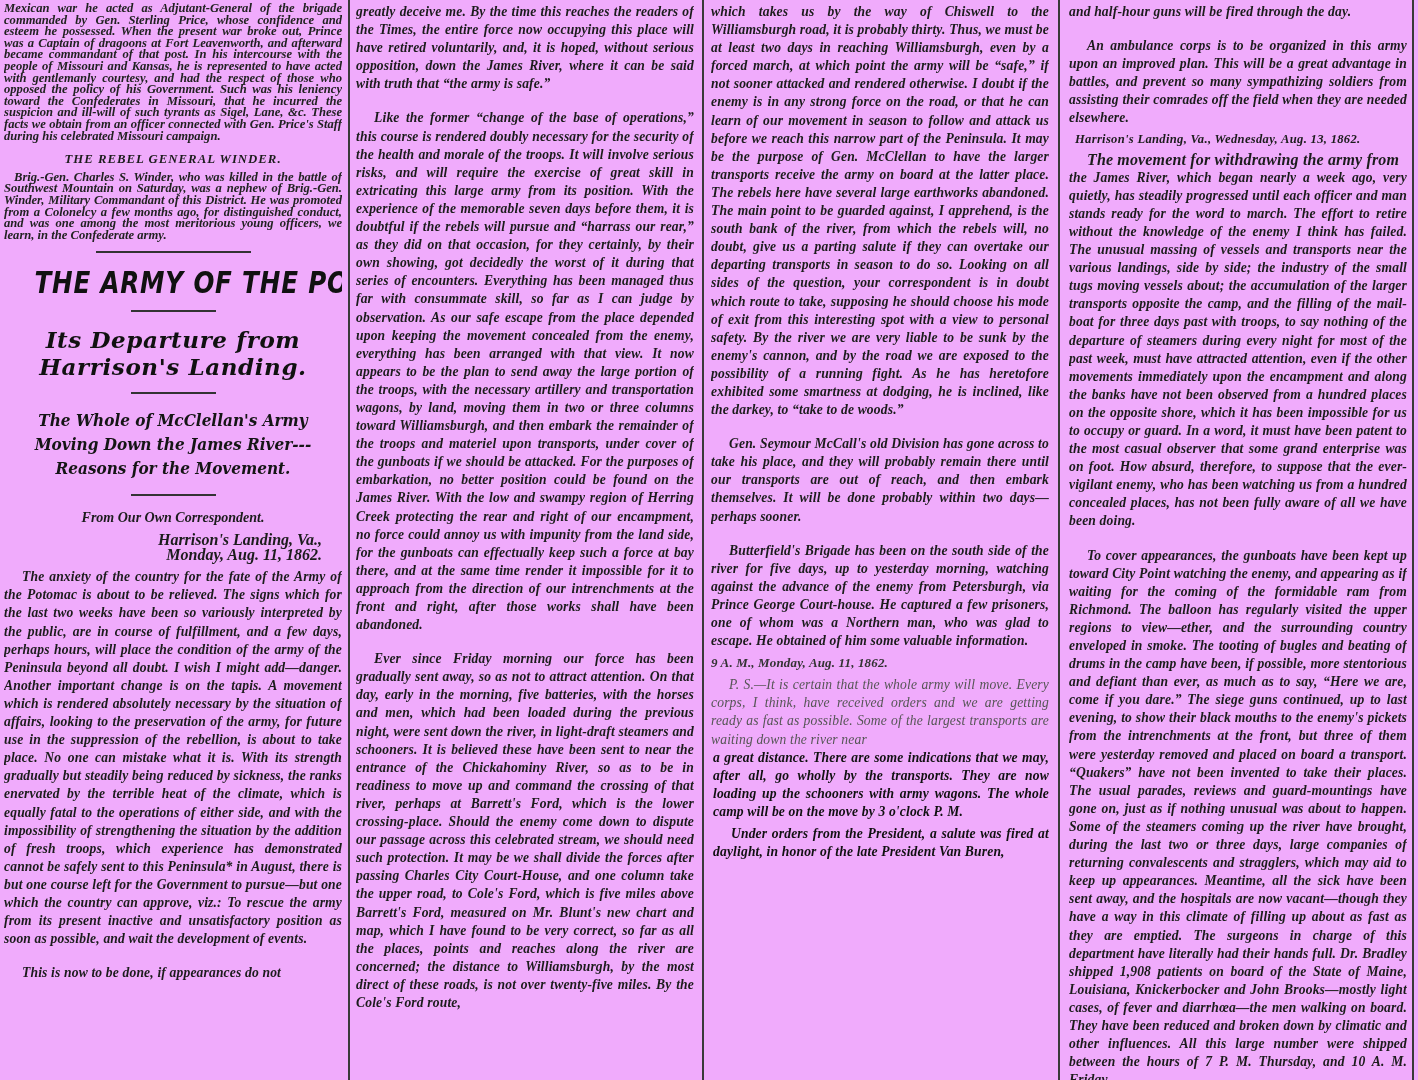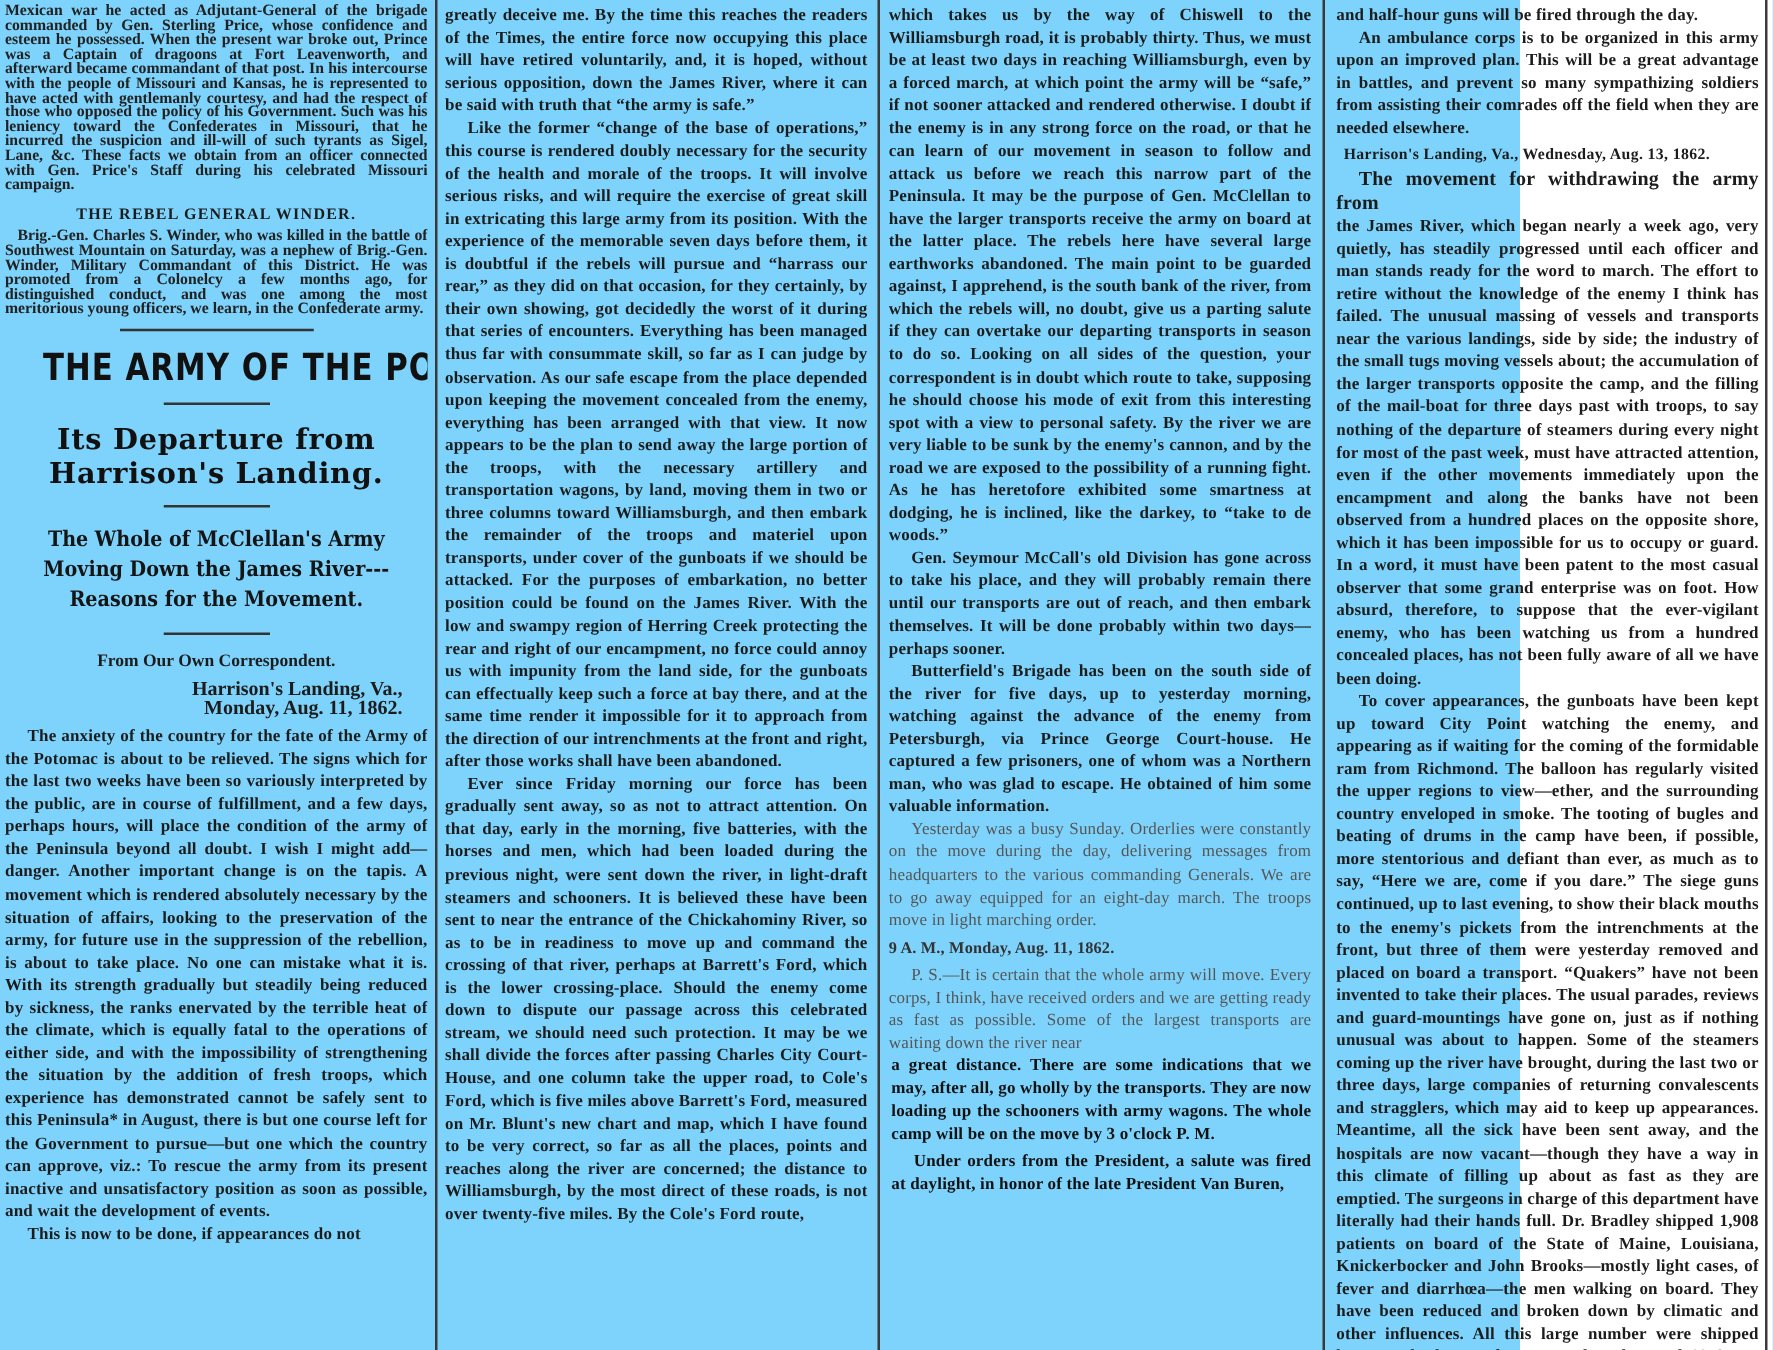--- a/index.html
+++ b/index.html
@@ -11,23 +11,24 @@
       width: 1418px;
       height: 1080px;
       overflow: hidden;
       position: relative;
       font-family: "DejaVu Serif", serif;
       color: #1c1c1c;
     }
     .page {
       position: absolute;
       left: 0; top: 0;
-      width: 1216px;
+      width: 1418px;
       height: 1080px;
-      background: #7dd3fc;
+      background: #f0abfc;
+      font-style: italic;
     }
     .col {
       position: absolute;
       top: 0;
       height: 1080px;
       overflow: hidden;
       box-sizing: border-box;
     }
     .col1 { left: 4px;   width: 338px; }
     .col2 { left: 356px; width: 338px; }
@@ -49,21 +50,21 @@
       font-family: "Liberation Serif", serif;
       font-size: 13.6px;
       line-height: 18.1px;
       text-align: justify;
       letter-spacing: 0.15px;
       margin: 0;
       font-weight: bold;
     }
     .para { margin: 0; text-indent: 0; }
     .para.indent { text-indent: 18px; }
-    .para + .para { margin-top: 0; }
+    .para + .para { margin-top: 16px; }
 
     .small-text {
       font-family: "Liberation Serif", serif;
       font-size: 12.6px;
       line-height: 11.6px;
       text-align: justify;
       margin: 0;
       font-weight: bold;
       color: #222;
     }
@@ -207,21 +208,20 @@
       <p class="para indent">Like the former “change of the base of operations,” this course is rendered doubly necessary for the security of the health and morale of the troops. It will involve serious risks, and will require the exercise of great skill in extricating this large army from its position. With the experience of the memorable seven days before them, it is doubtful if the rebels will pursue and “harrass our rear,” as they did on that occasion, for they certainly, by their own showing, got decidedly the worst of it during that series of encounters. Everything has been managed thus far with consummate skill, so far as I can judge by observation. As our safe escape from the place depended upon keeping the movement concealed from the enemy, everything has been arranged with that view. It now appears to be the plan to send away the large portion of the troops, with the necessary artillery and transportation wagons, by land, moving them in two or three columns toward Williamsburgh, and then embark the remainder of the troops and materiel upon transports, under cover of the gunboats if we should be attacked. For the purposes of embarkation, no better position could be found on the James River. With the low and swampy region of Herring Creek protecting the rear and right of our encampment, no force could annoy us with impunity from the land side, for the gunboats can effectually keep such a force at bay there, and at the same time render it impossible for it to approach from the direction of our intrenchments at the front and right, after those works shall have been abandoned.</p>
       <p class="para indent">Ever since Friday morning our force has been gradually sent away, so as not to attract attention. On that day, early in the morning, five batteries, with the horses and men, which had been loaded during the previous night, were sent down the river, in light-draft steamers and schooners. It is believed these have been sent to near the entrance of the Chickahominy River, so as to be in readiness to move up and command the crossing of that river, perhaps at Barrett's Ford, which is the lower crossing-place. Should the enemy come down to dispute our passage across this celebrated stream, we should need such protection. It may be we shall divide the forces after passing Charles City Court-House, and one column take the upper road, to Cole's Ford, which is five miles above Barrett's Ford, measured on Mr. Blunt's new chart and map, which I have found to be very correct, so far as all the places, points and reaches along the river are concerned; the distance to Williamsburgh, by the most direct of these roads, is not over twenty-five miles. By the Cole's Ford route,</p>
     </div>
   </div>
 
   <div class="col col3">
     <div class="body-text" style="margin-top:3px;">
       <p class="para">which takes us by the way of Chiswell to the Williamsburgh road, it is probably thirty. Thus, we must be at least two days in reaching Williamsburgh, even by a forced march, at which point the army will be “safe,” if not sooner attacked and rendered otherwise. I doubt if the enemy is in any strong force on the road, or that he can learn of our movement in season to follow and attack us before we reach this narrow part of the Peninsula. It may be the purpose of Gen. McClellan to have the larger transports receive the army on board at the latter place. The rebels here have several large earthworks abandoned. The main point to be guarded against, I apprehend, is the south bank of the river, from which the rebels will, no doubt, give us a parting salute if they can overtake our departing transports in season to do so. Looking on all sides of the question, your correspondent is in doubt which route to take, supposing he should choose his mode of exit from this interesting spot with a view to personal safety. By the river we are very liable to be sunk by the enemy's cannon, and by the road we are exposed to the possibility of a running fight. As he has heretofore exhibited some smartness at dodging, he is inclined, like the darkey, to “take to de woods.”</p>
       <p class="para indent">Gen. Seymour McCall's old Division has gone across to take his place, and they will probably remain there until our transports are out of reach, and then embark themselves. It will be done probably within two days—perhaps sooner.</p>
       <p class="para indent">Butterfield's Brigade has been on the south side of the river for five days, up to yesterday morning, watching against the advance of the enemy from Petersburgh, via Prince George Court-house. He captured a few prisoners, one of whom was a Northern man, who was glad to escape. He obtained of him some valuable information.</p>
-      <p class="para indent faded">Yesterday was a busy Sunday. Orderlies were constantly on the move during the day, delivering messages from headquarters to the various commanding Generals. We are to go away equipped for an eight-day march. The troops move in light marching order.</p>
       <div class="sign-off">9 A. M., Monday, Aug. 11, 1862.</div>
       <p class="para indent faded">P. S.—It is certain that the whole army will move. Every corps, I think, have received orders and we are getting ready as fast as possible. Some of the largest transports are waiting down the river near</p>
       <div class="col3-bottom-box">
         <p class="para bold-block">a great distance. There are some indications that we may, after all, go wholly by the transports. They are now loading up the schooners with army wagons. The whole camp will be on the move by 3 o'clock P. M.</p>
         <div class="gap-sm"></div>
         <p class="para indent bold-block">Under orders from the President, a salute was fired at daylight, in honor of the late President Van Buren,</p>
       </div>
     </div>
   </div>
 

